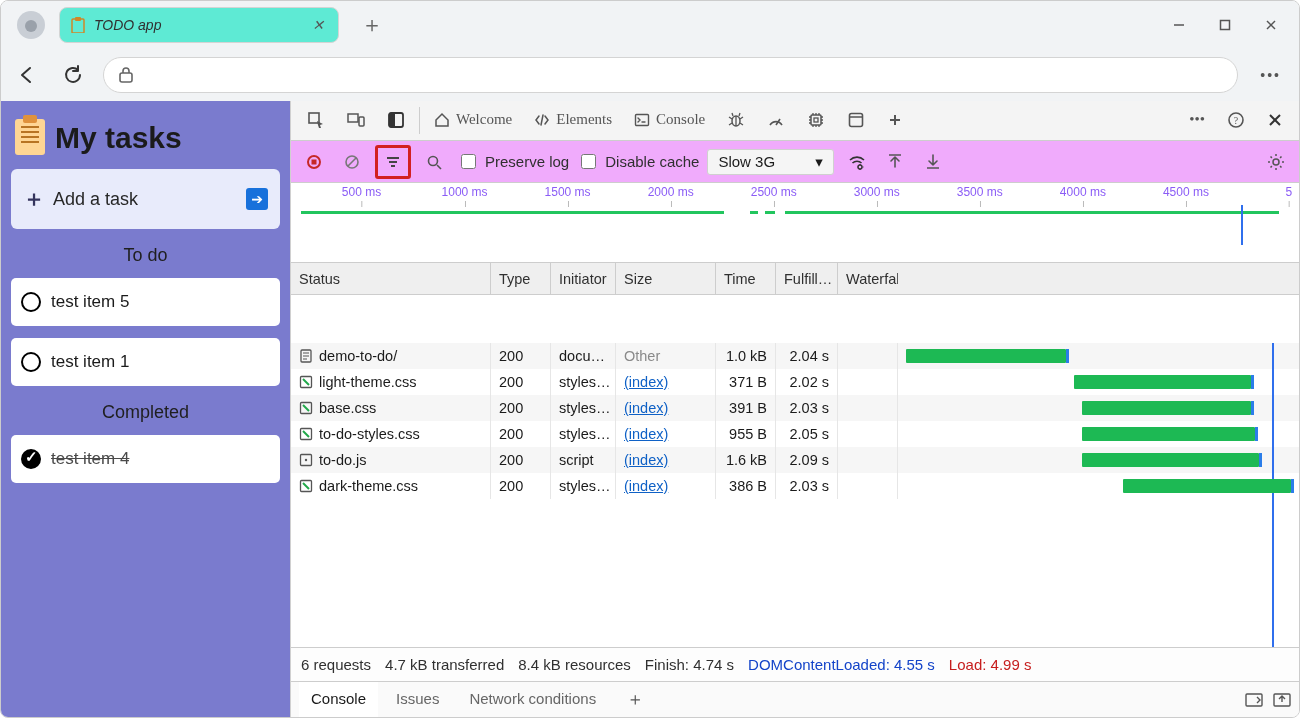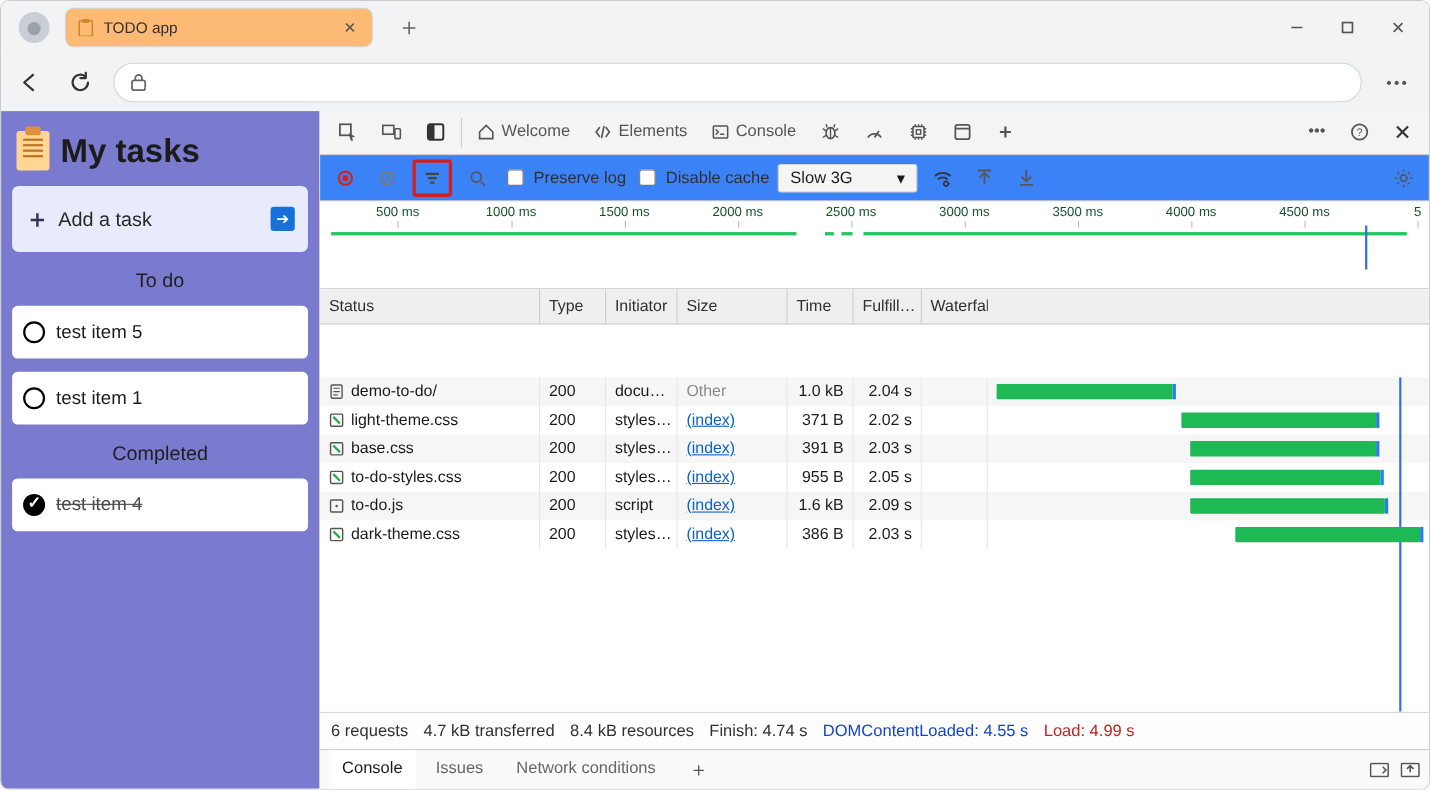--- a/index.html
+++ b/index.html
@@ -50,28 +50,29 @@
     margin: 0 14px 0 10px;
     display: flex; align-items: flex-end; justify-content: center;
     overflow: hidden;
   }
   .user-avatar::before {
     content: "";
     width: 12px; height: 12px; border-radius: 50%; background: #9aa1aa; margin-bottom: 7px;
   }
   .tab {
     height: 36px;
-    background: #fdba74;
+    background: #5eead4;
     border: 1px solid #d4d4d4;
     border-radius: 8px;
     display: flex;
     align-items: center;
     padding: 0 10px;
     min-width: 280px;
     gap: 8px;
+    font-style: italic;
   }
   .tab .favicon {
     width: 16px; height: 16px;
     display: flex; align-items: center; justify-content: center;
     color: #d08727;
     font-size: 14px;
   }
   .tab .tab-title { flex: 1; font-size: 14px; color: #303030; }
   .tab .tab-close { color: #555; cursor: pointer; padding: 2px 4px; }
   .newtab-btn {
@@ -217,20 +218,21 @@
     border-left: 1px solid #d0d0d0;
   }
   .dt-tabbar {
     height: 40px;
     background: #f4f4f4;
     border-bottom: 1px solid var(--panel-border);
     display: flex;
     align-items: stretch;
     padding: 0 6px;
     gap: 2px;
+    font-family: Liberation Serif, serif;
   }
   .dt-tab-icon, .dt-tab {
     display: flex;
     align-items: center;
     padding: 0 10px;
     gap: 6px;
     color: #555;
     cursor: pointer;
     border-bottom: 2px solid transparent;
     font-size: 15px;
@@ -244,21 +246,21 @@
   .dt-tabbar .spacer { flex: 1; }
   .dt-divider { width: 1px; background: var(--panel-border); margin: 6px 2px; }
   
   .net-toolbar {
     height: 42px;
     border-bottom: 1px solid var(--panel-border);
     display: flex;
     align-items: center;
     padding: 0 8px;
     gap: 8px;
-    background: #3b82f6;
+    background: #f0abfc;
   }
   .tool-btn {
     width: 30px; height: 30px;
     display: flex; align-items: center; justify-content: center;
     color: #555;
     border-radius: 3px;
     cursor: pointer;
   }
   .tool-btn.record { color: #c62828; }
   .tool-btn.highlighted { border: 3px solid #d22020; padding: 2px; height: 34px; width: 36px; }
@@ -278,21 +280,21 @@
     position: relative;
     height: 80px;
     border-bottom: 1px solid var(--panel-border);
     background: #fff;
     overflow: hidden;
   }
   .ov-ruler {
     position: relative;
     height: 22px;
     font-size: 12px;
-    color: #14532d;
+    color: #8b5cf6;
     text-align: right;
   }
   .ov-tick {
     position: absolute;
     top: 2px;
     transform: translateX(-50%);
   }
   .ov-tick::after {
     content: "";
     position: absolute;

